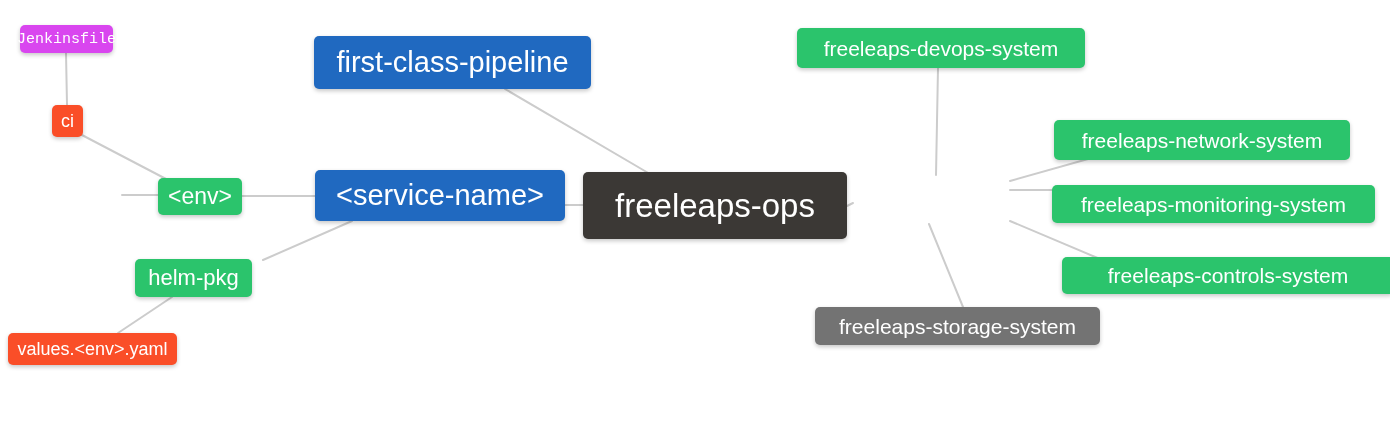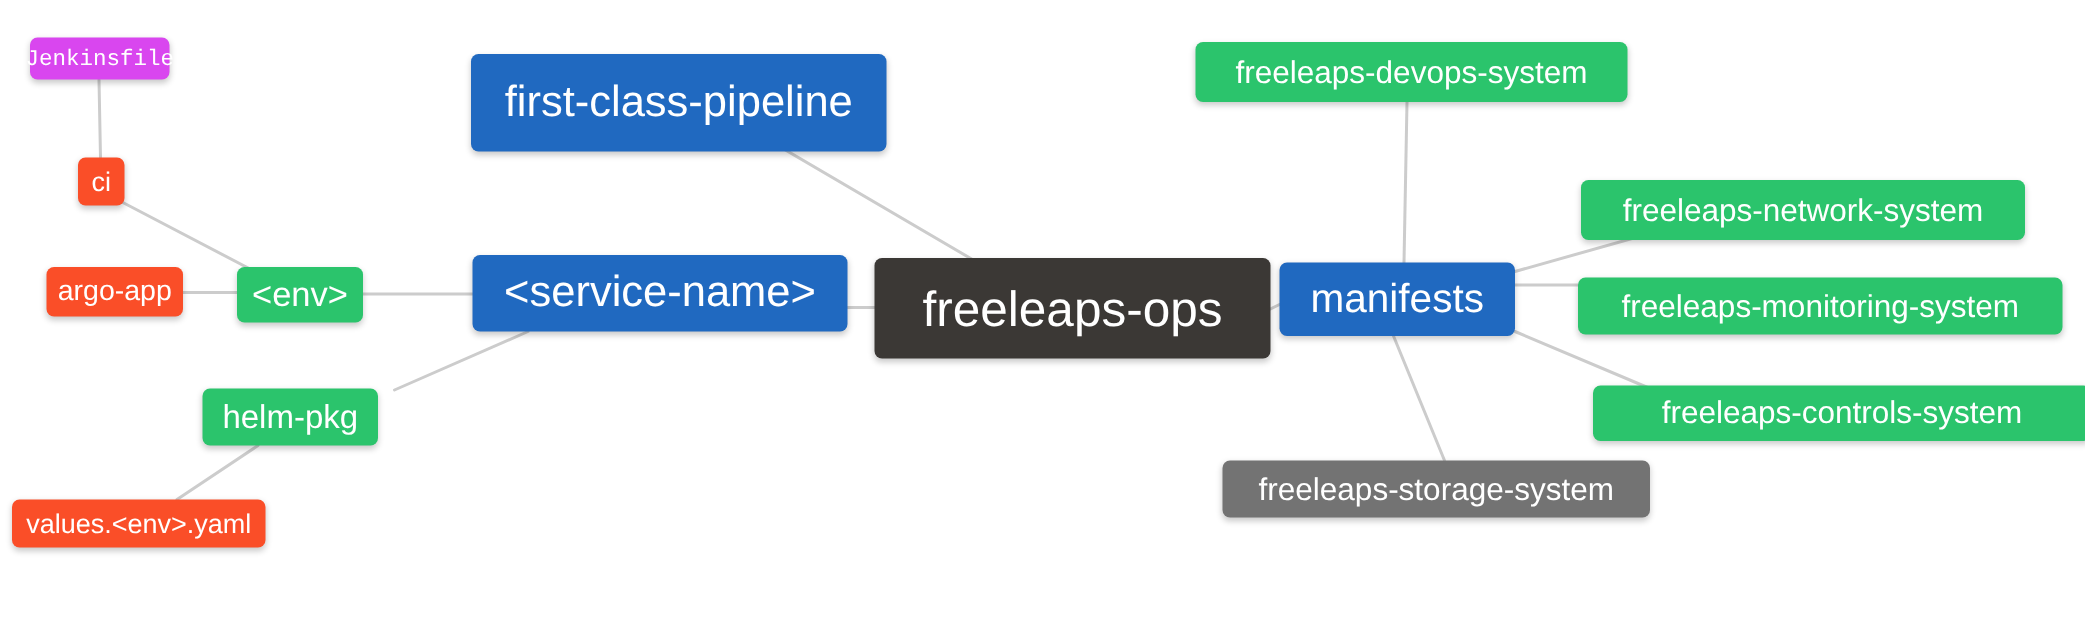--- a/index.html
+++ b/index.html
@@ -61,27 +61,25 @@
       <line x1="847" y1="206" x2="853" y2="203" stroke="#cccccc" stroke-width="2" stroke-linecap="round"></line>
       <line x1="936" y1="175" x2="938" y2="68" stroke="#cccccc" stroke-width="2" stroke-linecap="round"></line>
       <line x1="1010" y1="181" x2="1120" y2="150" stroke="#cccccc" stroke-width="2" stroke-linecap="round"></line>
       <line x1="1010" y1="190" x2="1052" y2="190" stroke="#cccccc" stroke-width="2" stroke-linecap="round"></line>
       <line x1="1010" y1="221" x2="1100" y2="259" stroke="#cccccc" stroke-width="2" stroke-linecap="round"></line>
       <line x1="929" y1="224" x2="963" y2="307" stroke="#cccccc" stroke-width="2" stroke-linecap="round"></line>
     </svg>
   <div id="nodes">
       <div class="node" style="left: 20px; top: 25px; width: 93px; height: 28px; background: #d946ef; font-size: 15px; font-family: Liberation Mono, monospace;">Jenkinsfile</div>
       <div class="node" style="left: 52px; top: 105px; width: 31px; height: 32px; background: rgb(250, 78, 40); font-size: 18px;">ci</div>
-      <div class="node" style="left: 31px; top: 178px; width: 91px; height: 33px; background: rgb(250, 78, 40); font-size: 19px;">argo-app</div>
       <div class="node" style="left: 158px; top: 178px; width: 84px; height: 37px; background: rgb(43, 196, 108); font-size: 23px;">&lt;env&gt;</div>
       <div class="node" style="left: 135px; top: 259px; width: 117px; height: 38px; background: rgb(43, 196, 108); font-size: 22px;">helm-pkg</div>
       <div class="node" style="left: 8px; top: 333px; width: 169px; height: 32px; background: rgb(250, 78, 40); font-size: 18px;">values.&lt;env&gt;.yaml</div>
-      <div class="node" style="left: 314px; top: 36px; width: 277px; height: 65px; background: rgb(32, 105, 192); font-size: 29px;">first-class-pipeline</div>
+      <div class="node" style="left: 314px; top: 36px; width: 277px; height: 53px; background: rgb(32, 105, 192); font-size: 29px;">first-class-pipeline</div>
       <div class="node" style="left: 315px; top: 170px; width: 250px; height: 51px; background: rgb(32, 105, 192); font-size: 29px;">&lt;service-name&gt;</div>
       <div class="node" style="left: 583px; top: 172px; width: 264px; height: 67px; background: rgb(59, 56, 53); font-size: 33px;">freeleaps-ops</div>
-      <div class="node" style="left: 853px; top: 175px; width: 157px; height: 49px; background: rgb(32, 105, 192); font-size: 27px;">manifests</div>
       <div class="node" style="left: 797px; top: 28px; width: 288px; height: 40px; background: rgb(43, 196, 108); font-size: 21px; text-align: center;">freeleaps-devops-system</div>
       <div class="node" style="left: 1054px; top: 120px; width: 296px; height: 40px; background: rgb(43, 196, 108); font-size: 21px;">freeleaps-network-system</div>
       <div class="node" style="left: 1052px; top: 185px; width: 323px; height: 38px; background: rgb(43, 196, 108); font-size: 21px;">freeleaps-monitoring-system</div>
       <div class="node" style="left: 1062px; top: 257px; width: 332px; height: 37px; background: rgb(43, 196, 108); font-size: 21px;">freeleaps-controls-system</div>
       <div class="node" style="left: 815px; top: 307px; width: 285px; height: 38px; background: #737373; font-size: 21px;">freeleaps-storage-system</div>
     </div>
 </div>
 
 </body></html>

